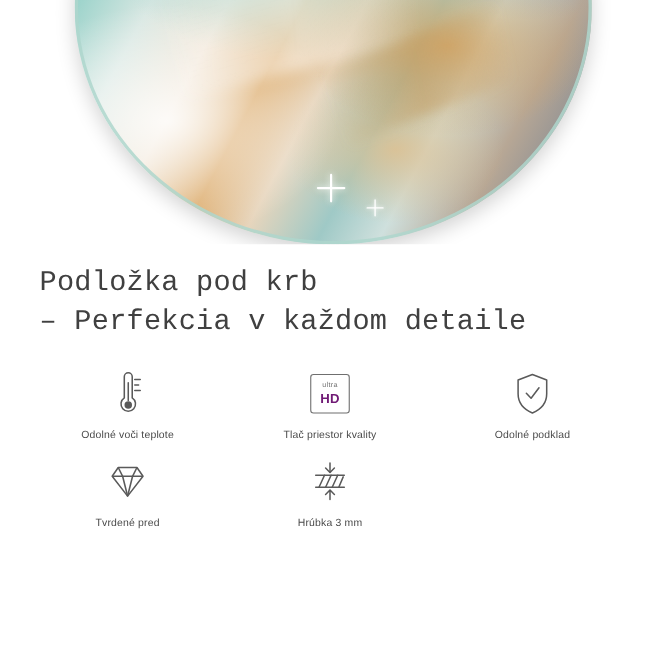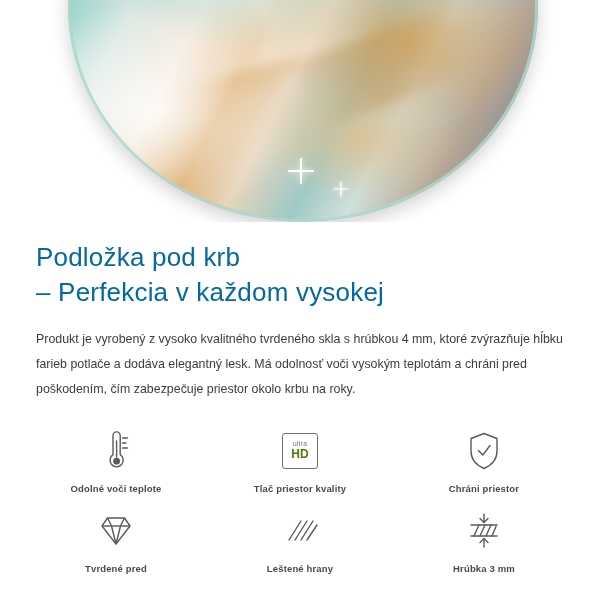--- a/index.html
+++ b/index.html
@@ -109,25 +109,25 @@
   .sparkle::before { left: 12px; top: 0; width: 2px; height: 26px; }
   .sparkle::after  { left: 0; top: 12px; width: 26px; height: 2px; }
   .sparkle-1 { left: 288px; top: 158px; }
   .sparkle-2 { left: 328px; top: 176px; transform: scale(0.6); }
 
   
   .content {
     padding: 18px 36px 0 36px;
   }
   .headline {
-    font-family: Liberation Sans, sans-serif;
+    font-family: Liberation Mono, monospace;
     font-size: 26px;
     line-height: 1.33;
     font-weight: 400;
-    color: #0369a1;
+    color: #404040;
     margin: 0 0 18px 0;
     letter-spacing: 0.2px;
   }
   .headline .line2 {
     display: block;
   }
   .paragraph {
     font-size: 12.4px;
     line-height: 2.0;
     color: #3d3d3d;
@@ -154,42 +154,41 @@
     display: flex;
     align-items: center;
     justify-content: center;
   }
   .feature-label {
     margin-top: 9px;
     font-size: 9.5px;
     color: #4a4a4a;
     text-align: right;
     letter-spacing: 0.15px;
-    font-weight: bold;
   }
   .ultrahd {
     width: 34px;
     height: 34px;
     border: 1.4px solid #6f6f6f;
     border-radius: 3px;
     display: flex;
     flex-direction: column;
     align-items: center;
     justify-content: center;
     line-height: 1;
   }
   .ultrahd .u-small {
     font-size: 6.5px;
     color: #6f6f6f;
     letter-spacing: 0.3px;
   }
   .ultrahd .u-big {
     font-size: 12px;
     font-weight: bold;
-    color: #4d7c0f;
+    color: #701a75;
     margin-top: 1px;
     letter-spacing: 0.2px;
   }
 </style>
 </head>
 <body>
 
 <div class="page">
 
   <div class="hero">
@@ -197,23 +196,22 @@
     <div class="glass-edge"></div>
     <div class="glass-streak-a"></div>
     <div class="glass-streak-b"></div>
     <div class="sparkle sparkle-1"></div>
     <div class="sparkle sparkle-2"></div>
   </div>
 
   <div class="content">
     <h1 class="headline">
       <span>Podložka pod krb</span>
-      <span class="line2">– Perfekcia v každom vysokej</span>
+      <span class="line2">– Perfekcia v každom detaile</span>
     </h1>
-    <p class="paragraph">Produkt je vyrobený z vysoko kvalitného tvrdeného skla s hrúbkou 4 mm, ktoré zvýrazňuje hĺbku farieb potlače a dodáva elegantný lesk. Má odolnosť voči vysokým teplotám a chráni pred poškodením, čím zabezpečuje priestor okolo krbu na roky.</p>
   </div>
 
   <div class="features">
 
     <div class="feature">
       <div class="feature-icon">
         <svg width="40" height="44" viewBox="0 0 40 44" fill="none" stroke="#5a5a5a" stroke-width="1.4" stroke-linecap="round">
           <path d="M17 6.5a3.6 3.6 0 0 1 7.2 0v19.2a6.6 6.6 0 1 1-7.2 0z"></path>
           <line x1="20.6" y1="12" x2="20.6" y2="28"></line>
           <circle cx="20.6" cy="32.2" r="3.4" fill="#5a5a5a" stroke="none"></circle>
@@ -235,48 +233,37 @@
       <div class="feature-label">Tlač priestor kvality</div>
     </div>
 
     <div class="feature">
       <div class="feature-icon">
         <svg width="40" height="44" viewBox="0 0 40 44" fill="none" stroke="#5a5a5a" stroke-width="1.4" stroke-linejoin="round" stroke-linecap="round">
           <path d="M20 4.5 L33 9.5 V22 c0 9-6.2 14.6-13 17.5 C13.2 36.6 7 31 7 22 V9.5 z"></path>
           <polyline points="14.5,21.5 18.8,26 26,16.5"></polyline>
         </svg>
       </div>
-      <div class="feature-label">Chráni priestor</div>
+      <div class="feature-label">Odolné podklad</div>
     </div>
 
     <div class="feature">
       <div class="feature-icon">
         <svg width="44" height="40" viewBox="0 0 44 40" fill="none" stroke="#5a5a5a" stroke-width="1.4" stroke-linejoin="round">
           <path d="M8 15 L13.5 7 H30.5 L36 15 L22 33 z"></path>
           <line x1="8" y1="15" x2="36" y2="15"></line>
           <line x1="13.5" y1="7" x2="17.5" y2="15"></line>
           <line x1="30.5" y1="7" x2="26.5" y2="15"></line>
           <line x1="17.5" y1="15" x2="22" y2="33"></line>
           <line x1="26.5" y1="15" x2="22" y2="33"></line>
         </svg>
       </div>
       <div class="feature-label">Tvrdené pred</div>
     </div>
 
-    <div class="feature">
-      <div class="feature-icon">
-        <svg width="42" height="38" viewBox="0 0 42 38" fill="none" stroke="#5a5a5a" stroke-width="1.4" stroke-linecap="round">
-          <line x1="10" y1="28" x2="22" y2="9"></line>
-          <line x1="16" y1="28" x2="28" y2="9"></line>
-          <line x1="22" y1="28" x2="34" y2="9"></line>
-          <line x1="28" y1="28" x2="38" y2="13"></line>
-        </svg>
-      </div>
-      <div class="feature-label">Leštené hrany</div>
-    </div>
 
     <div class="feature">
       <div class="feature-icon">
         <svg width="44" height="44" viewBox="0 0 44 44" fill="none" stroke="#5a5a5a" stroke-width="1.4" stroke-linecap="round" stroke-linejoin="round">
           <line x1="22" y1="5" x2="22" y2="13"></line>
           <polyline points="18,9.5 22,13.5 26,9.5"></polyline>
           <line x1="9" y1="16" x2="35" y2="16"></line>
           <line x1="9" y1="27" x2="35" y2="27"></line>
           <line x1="12" y1="27" x2="17" y2="16"></line>
           <line x1="18" y1="27" x2="23" y2="16"></line>

